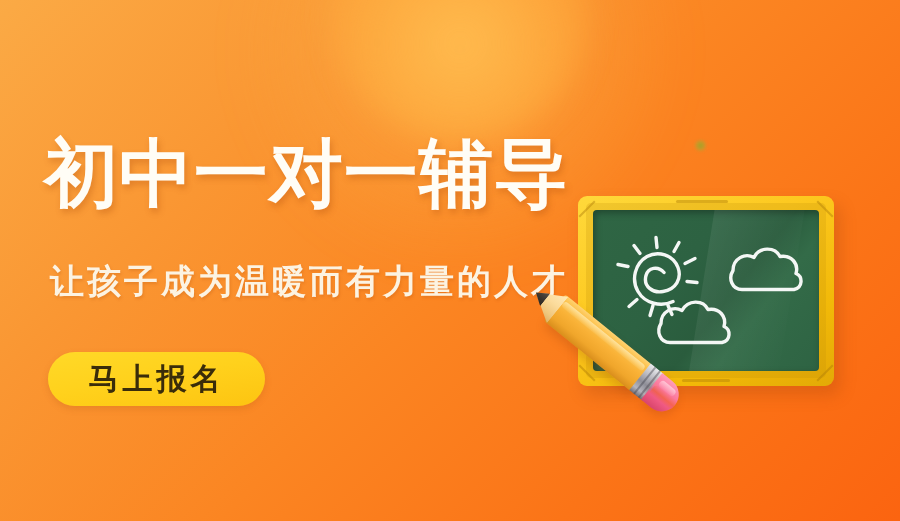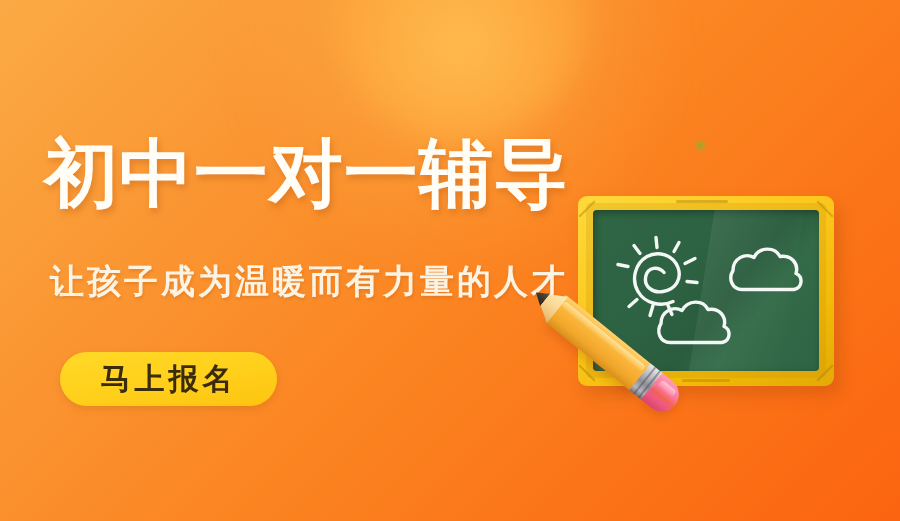--- a/index.html
+++ b/index.html
@@ -70,21 +70,21 @@
     line-height: 1;
     font-weight: 600;
     color: #FCF3E2;
     letter-spacing: 3px;
     text-shadow: 1px 2px 3px rgba(170,70,10,0.22);
     white-space: nowrap;
   }
 
   .cta-button {
     position: absolute;
-    left: 60px;
+    left: 48px;
     top: 352px;
     width: 217px;
     height: 54px;
     border: none;
     border-radius: 27px;
     background: linear-gradient(170deg, #FFD928 0%, #FFD11C 48%, #FDC411 100%);
     color: #3A2C0A;
     font-family: "Liberation Sans", "DejaVu Sans", sans-serif;
     font-size: 30px;
     font-weight: 700;

